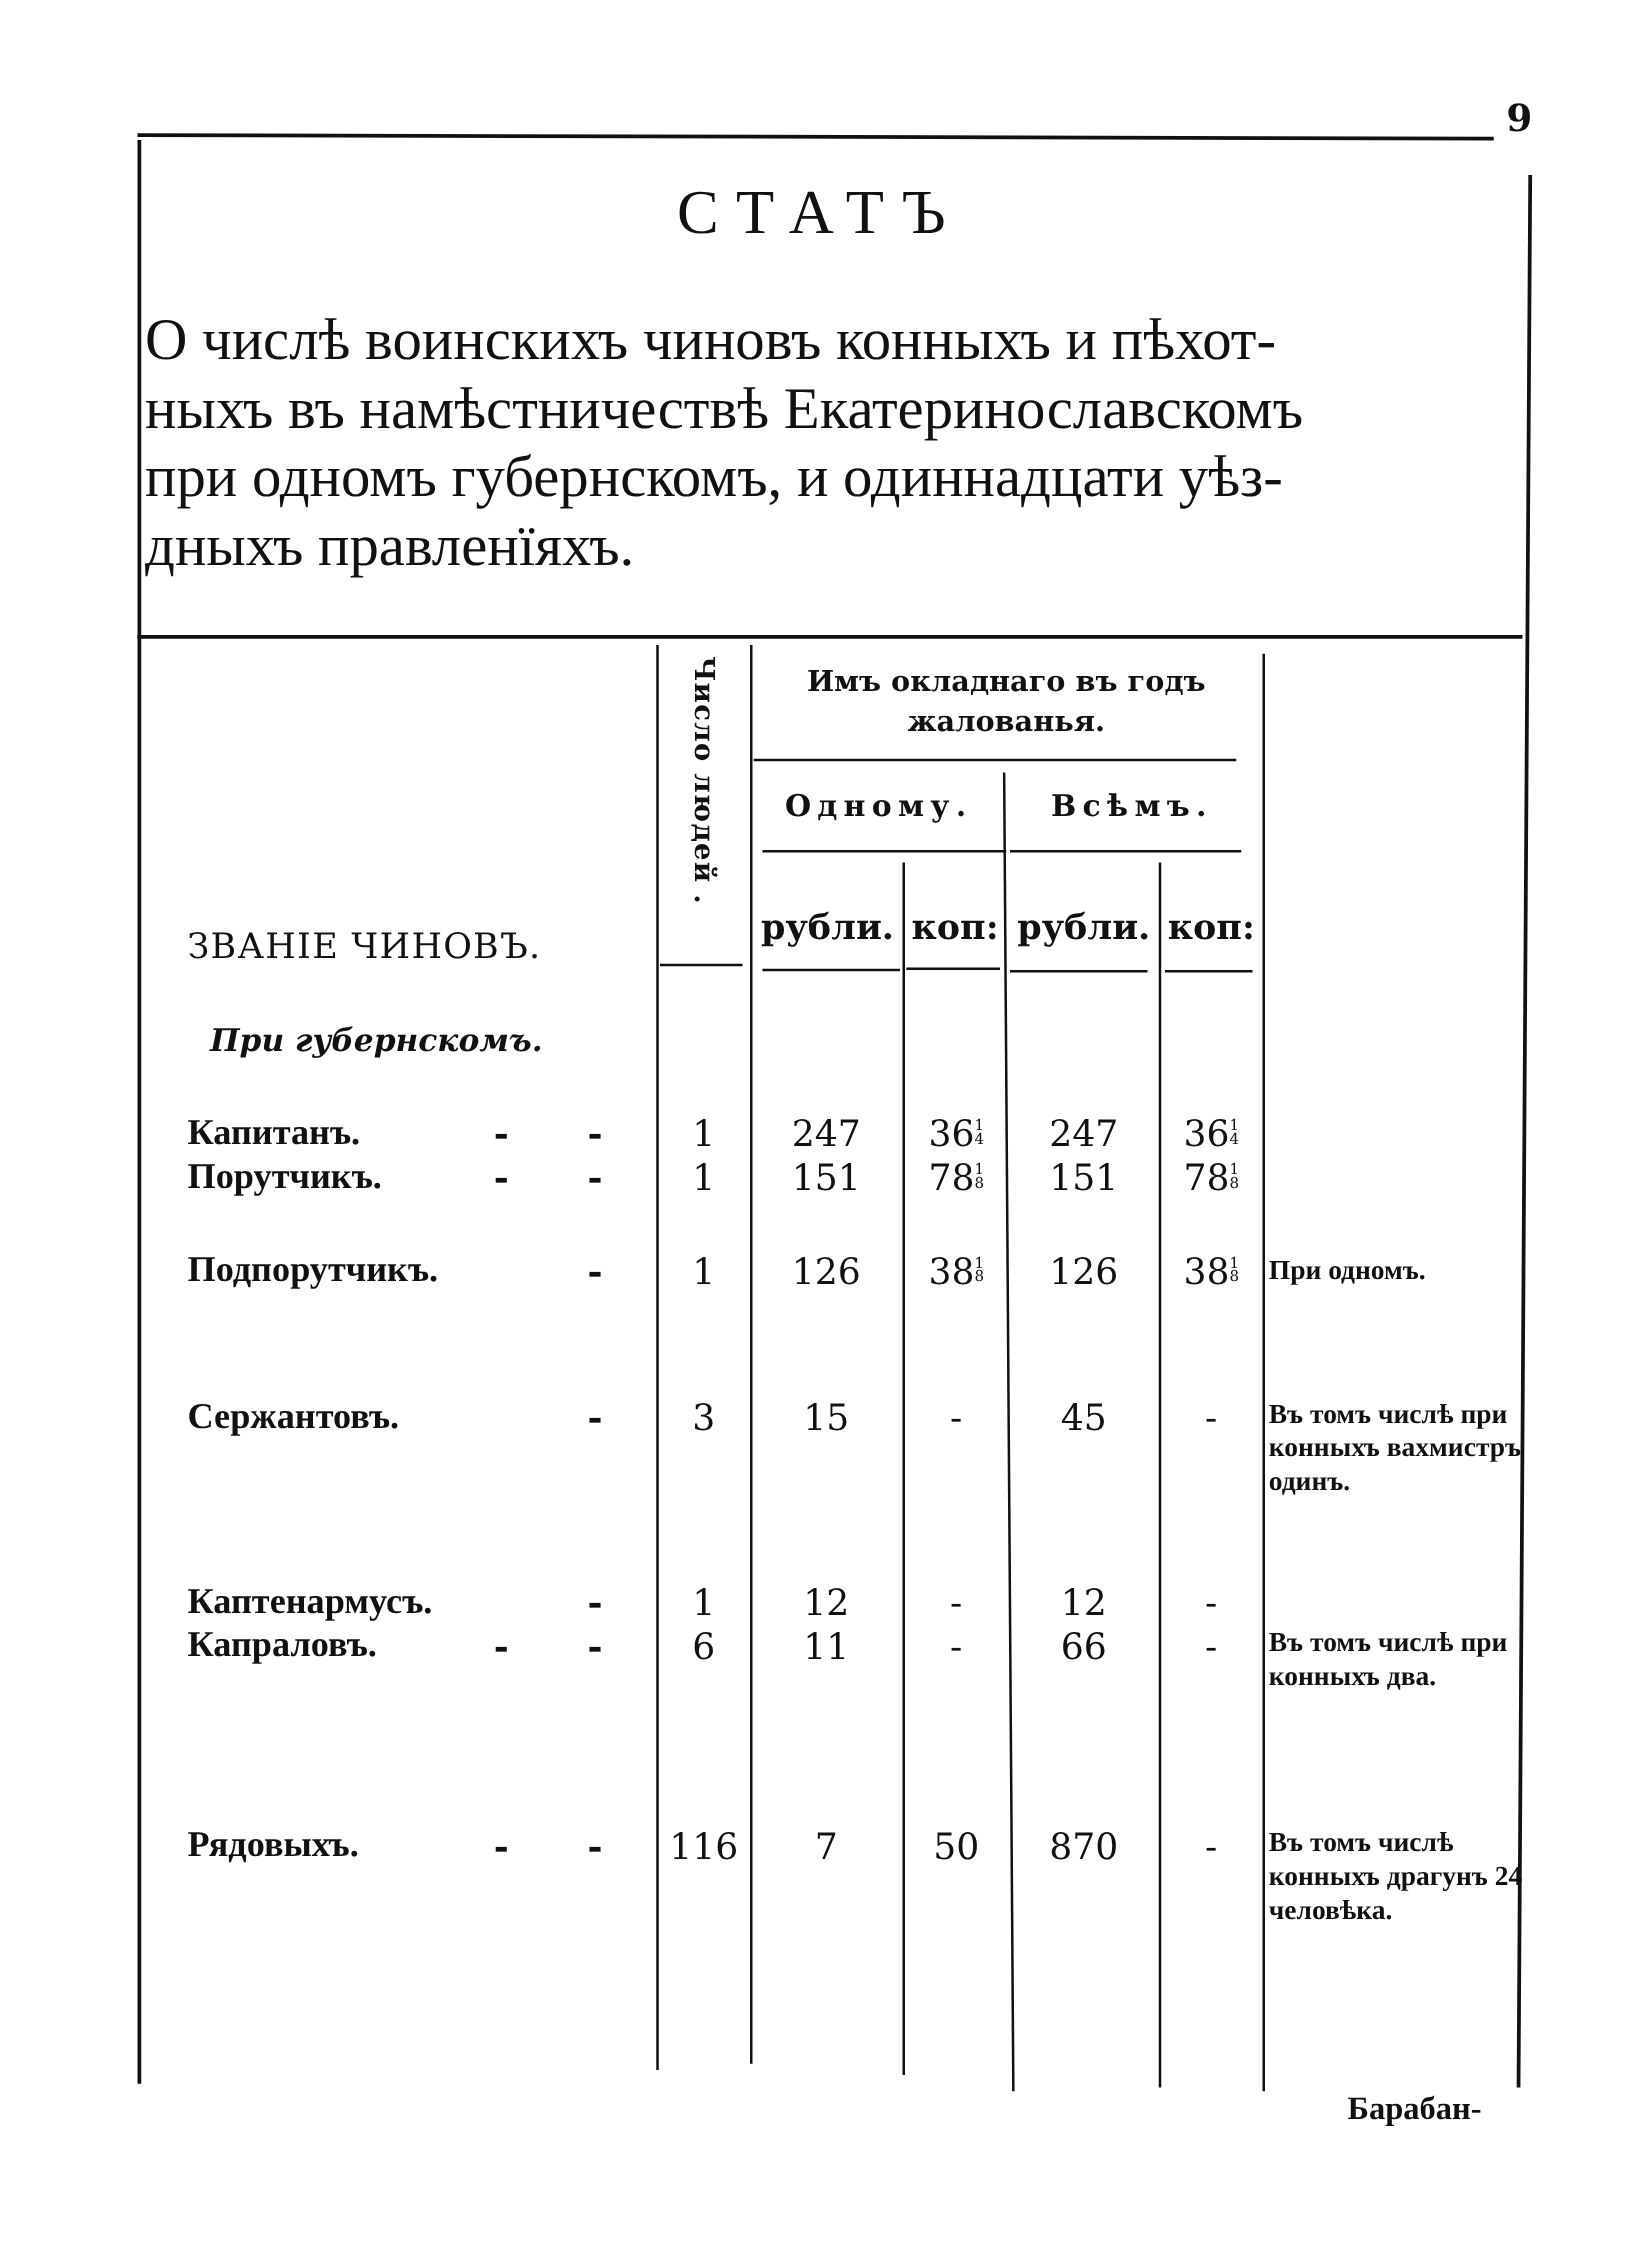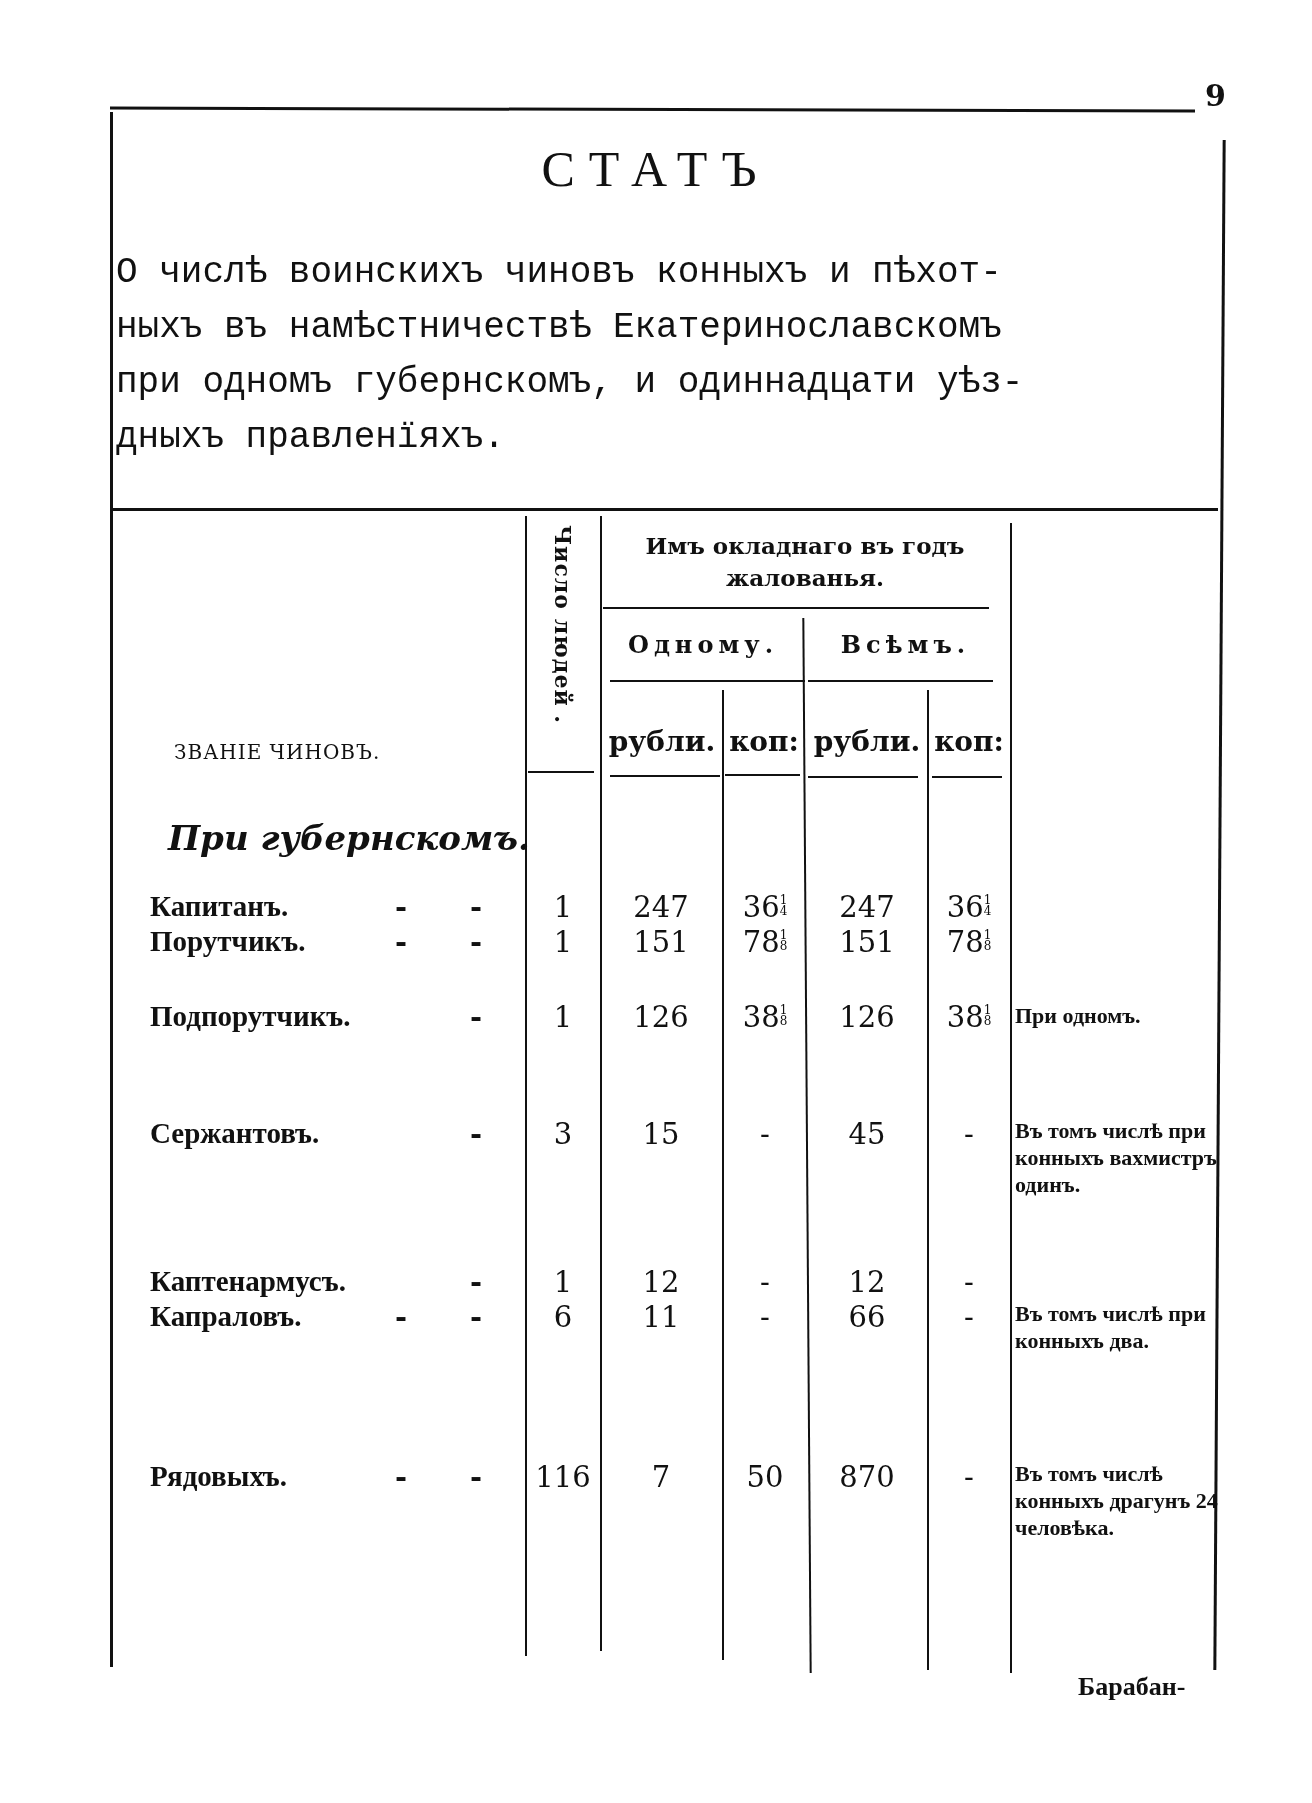--- a/index.html
+++ b/index.html
@@ -7,21 +7,21 @@
     width: 1312px; height: 1803px; position: relative; overflow: hidden;
     color: #111; font-family: "DejaVu Serif", "Liberation Serif", serif;
   }
   .abs { position: absolute; }
   .page-number { left: 1205px; top: 78px; font-size: 30px; font-weight: bold; }
   .top-rule { left: 110px; top: 108px; width: 1085px; height: 3px; background: #111; transform: rotate(0.15deg); }
   .frame-left { left: 110px; top: 112px; width: 3px; height: 1555px; background: #111; }
   .frame-right { left: 1218px; top: 140px; width: 3px; height: 1530px; background: #111; transform: rotate(0.35deg); }
 
   .title { left: 0; width: 1312px; top: 140px; text-align: center; font-size: 50px; letter-spacing: 14px; font-family: "Liberation Serif", serif; }
-  .heading { left: 116px; top: 245px; width: 1100px; font-size: 36px; line-height: 55px; font-family: Liberation Mono, monospace; }
+  .heading { left: 116px; top: 245px; width: 1100px; font-size: 47px; line-height: 55px; font-family: Liberation Serif, serif; }
   .heading div { white-space: nowrap; }
 
   .header-rule { left: 110px; top: 508px; width: 1108px; height: 3px; background: #111; }
 
   
   .vline { width: 2px; background: #111; position: absolute; }
   .v1 { left: 525px; top: 516px; height: 1140px; }
   .v2 { left: 600px; top: 516px; height: 1135px; }
   .v3 { left: 722px; top: 690px; height: 970px; }
   .v4 { left: 806px; top: 618px; height: 1055px; transform: rotate(-0.4deg); }
@@ -45,22 +45,22 @@
   .hdr-r1 { left: 603px; width: 118px; }
   .hdr-k1 { left: 723px; width: 82px; }
   .hdr-r2 { left: 808px; width: 118px; }
   .hdr-k2 { left: 928px; width: 82px; }
   .hdr-count { left: 530px; top: 525px; width: 66px; height: 240px; }
   .hdr-count span {
     position: absolute; left: 50%; top: 0; transform-origin: 0 0;
     transform: rotate(90deg) translate(0, -50%);
     white-space: nowrap; font-size: 22px; font-weight: bold; letter-spacing: 1px;
   }
-  .hdr-rank { left: 150px; top: 740px; font-size: 20px; letter-spacing: 1px; margin-left: 24px; }
-  .section-label { left: 168px; top: 818px; font-size: 34px; font-style: italic; font-weight: bold; }
+  .hdr-rank { left: 150px; top: 740px; font-size: 28px; letter-spacing: 1px; }
+  .section-label { left: 168px; top: 818px; font-size: 25px; font-style: italic; font-weight: bold; }
 
   .cell { position: absolute; font-size: 29px; white-space: nowrap; }
   .rank { left: 150px; font-weight: bold; font-family: "Liberation Serif", serif; }
   .dash { font-weight: bold; }
   .num { text-align: center; }
   .c-count { left: 527px; width: 72px; }
   .c-r1 { left: 603px; width: 116px; text-align: right; padding-right: 0; }
   .c-k1 { left: 725px; width: 80px; }
   .c-r2 { left: 808px; width: 118px; }
   .c-k2 { left: 930px; width: 78px; }

